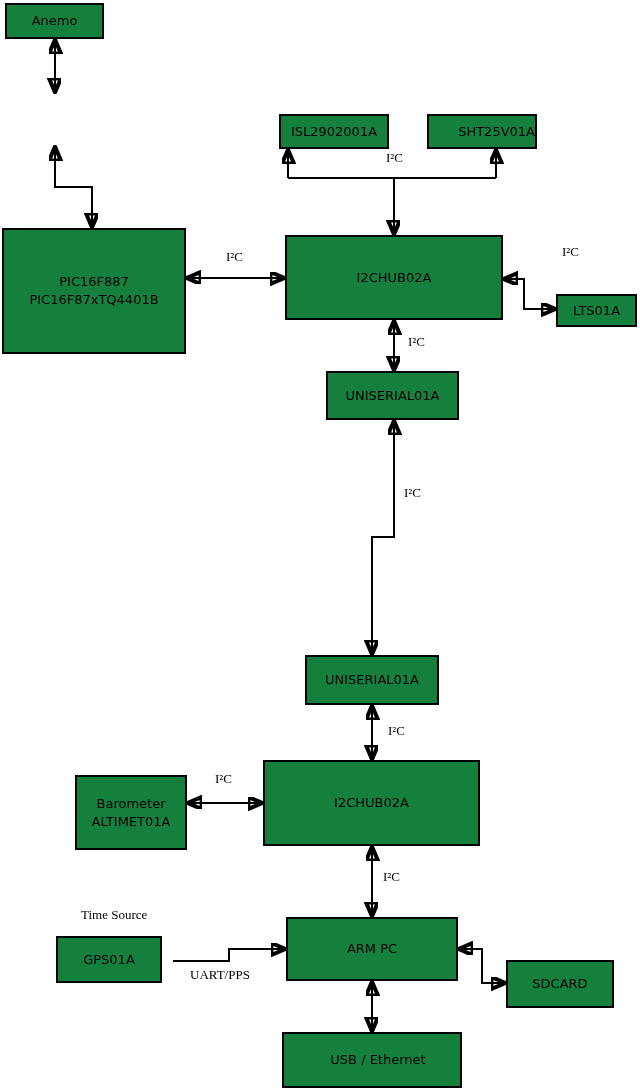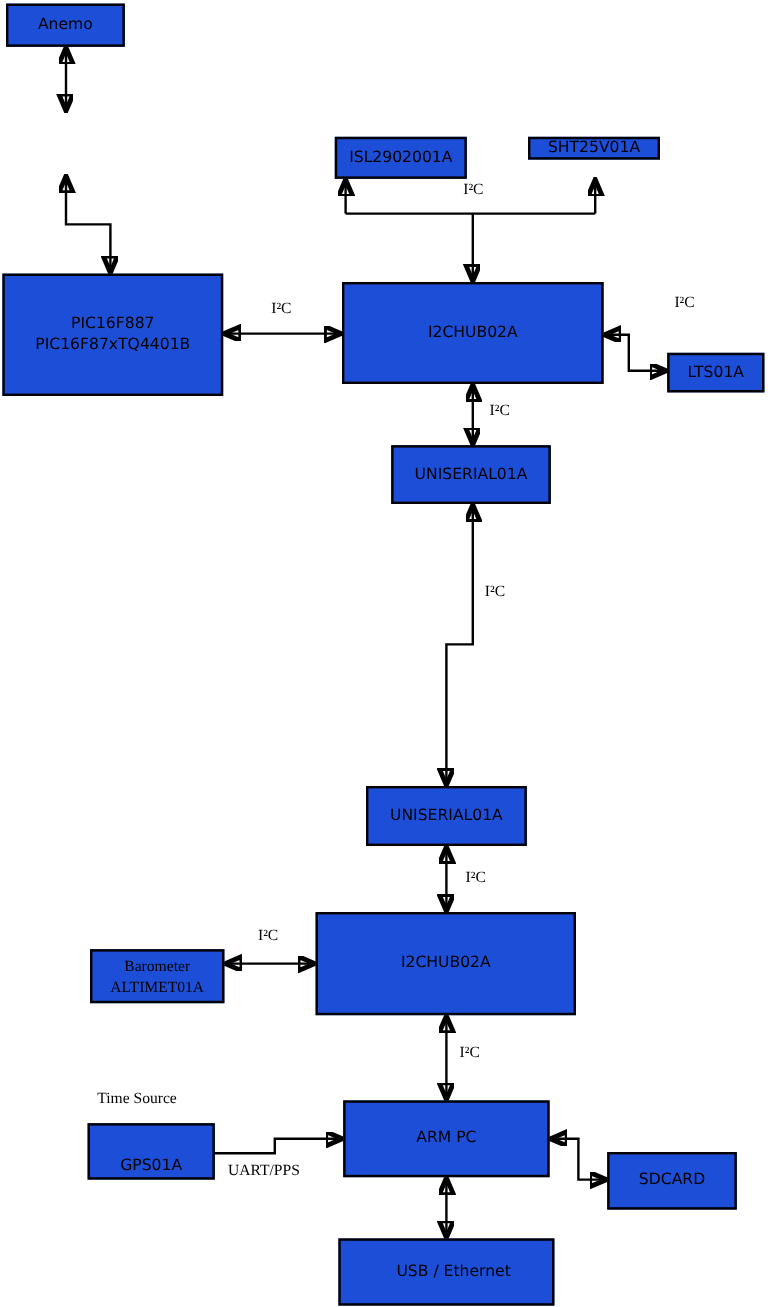--- a/index.html
+++ b/index.html
@@ -9,21 +9,21 @@
     height: 1089px;
     background: #ffffff;
     font-family: "DejaVu Sans", "Liberation Sans", sans-serif;
     color: #000;
     overflow: hidden;
   }
   .node {
     position: absolute;
     box-sizing: border-box;
     border: 2px solid #000;
-    background: #1d4ed8;
+    background: #15803d;
     display: flex;
     align-items: center;
     justify-content: center;
     text-align: center;
     font-size: 13px;
     line-height: 1.35;
   }
   .node .lbl { white-space: pre-line; }
   .elabel {
     position: absolute;
@@ -67,50 +67,50 @@
     <path d="M188,803 H262" marker-start="url(#ah)" marker-end="url(#ah)"></path>
     <path d="M372,847 V916" marker-start="url(#ah)" marker-end="url(#ah)"></path>
     <path d="M173,961 H229 V949 H285" marker-end="url(#ah)"></path>
     <path d="M459,949 H482 V983 H505" marker-start="url(#ah)" marker-end="url(#ah)"></path>
     <path d="M372,982 V1031" marker-start="url(#ah)" marker-end="url(#ah)"></path>
   </svg>
 
   <div class="node" style="left:5px;   top:3px;    width:99px;  height:36px;">
       <span class="lbl">Anemo</span>
     </div>
-  <div class="node" style="left:2px;   top:228px;  width:184px; height:102px;text-align:center;">
+  <div class="node" style="left:2px;   top:228px;  width:184px; height:126px;text-align:center;">
       <span class="lbl">PIC16F887
 PIC16F87xTQ4401B</span>
     </div>
   <div class="node" style="left:233px; top:114px;  width:110px; height:35px;margin-left:46px;">
       <span class="lbl">ISL2902001A</span>
     </div>
-  <div class="node" style="left:440px; top:114px;  width:110px; height:19px;">
+  <div class="node" style="left:427px; top:114px;  width:110px; height:35px;justify-content:flex-end;">
       <span class="lbl">SHT25V01A</span>
     </div>
   <div class="node" style="left:285px; top:235px;  width:218px; height:85px;">
       <span class="lbl">I2CHUB02A</span>
     </div>
   <div class="node" style="left:556px; top:294px;  width:81px;  height:33px;">
       <span class="lbl">LTS01A</span>
     </div>
   <div class="node" style="left:326px; top:371px;  width:133px; height:49px;">
       <span class="lbl">UNISERIAL01A</span>
     </div>
   <div class="node" style="left:305px; top:655px;  width:134px; height:50px;">
       <span class="lbl">UNISERIAL01A</span>
     </div>
   <div class="node" style="left:263px; top:760px;  width:217px; height:86px;">
       <span class="lbl">I2CHUB02A</span>
     </div>
-  <div class="node" style="left:75px;  top:791px;  width:112px; height:45px;font-family:Liberation Serif, serif;">
+  <div class="node" style="left:75px;  top:775px;  width:112px; height:75px;">
       <span class="lbl">Barometer
 ALTIMET01A</span>
     </div>
-  <div class="node" style="left:73px;  top:936px;  width:106px; height:47px;align-items:flex-end;">
+  <div class="node" style="left:56px;  top:936px;  width:106px; height:47px;">
       <span class="lbl">GPS01A</span>
     </div>
   <div class="node" style="left:286px; top:917px;  width:172px; height:64px;">
       <span class="lbl">ARM PC</span>
     </div>
   <div class="node" style="left:506px; top:960px;  width:108px; height:48px;">
       <span class="lbl">SDCARD</span>
     </div>
   <div class="node" style="left:282px; top:1032px; width:180px; height:56px;padding-left:12px;">
       <span class="lbl">USB / Ethernet</span>

